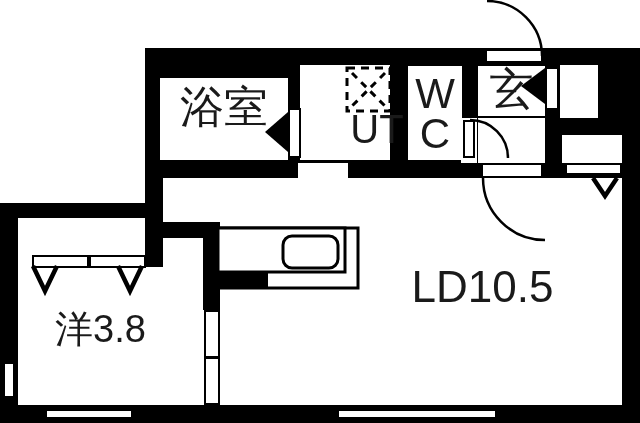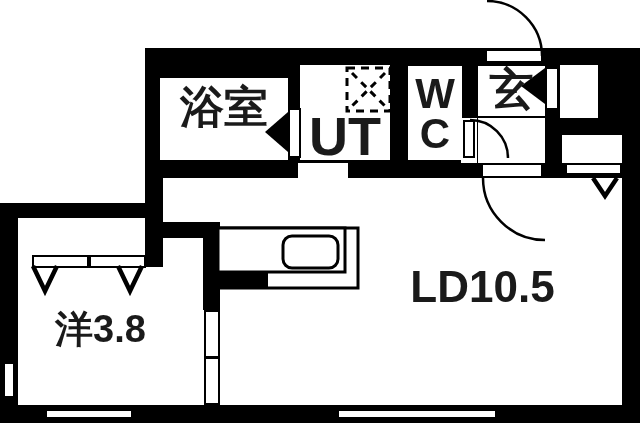--- a/index.html
+++ b/index.html
@@ -13,24 +13,23 @@
   .wall{position:absolute;background:#000000;}
   .room{position:absolute;background:#ffffff;}
   .leaf{position:absolute;background:#ffffff;border:2px solid #000000;box-sizing:border-box;}
   .window{position:absolute;background:#ffffff;border:2px solid #000000;box-sizing:border-box;}
   .thinline{position:absolute;background:#000000;}
   svg.overlay{position:absolute;left:0;top:0;pointer-events:none;}
   .label{
     position:absolute;color:#1a1a1a;text-align:center;
     white-space:nowrap;line-height:1.05;
     font-family:"Liberation Sans", sans-serif;
-    font-weight:bold;
   }
   .lbl-bath{left:160px;top:84px;width:128px;font-size:44px;}
-  .lbl-ut{left:300px;top:108px;width:90px;font-size:54px;}
+  .lbl-ut{left:300px;top:108px;width:90px;font-size:40px;padding-left:32px;}
   .lbl-wc{left:408px;top:74px;width:54px;font-size:42px;line-height:40px;}
   .lbl-genkan{left:478px;top:66px;width:67px;font-size:44px;}
   .lbl-k2{left:198px;top:172px;width:115px;font-size:60px;}
   .lbl-kuro{left:18px;top:213px;width:130px;font-size:38px;}
   .lbl-western{left:8px;top:310px;width:185px;font-size:38px;}
   .lbl-ld{left:390px;top:264px;width:185px;font-size:44px;}
 </style>
 </head>
 <body>
 

